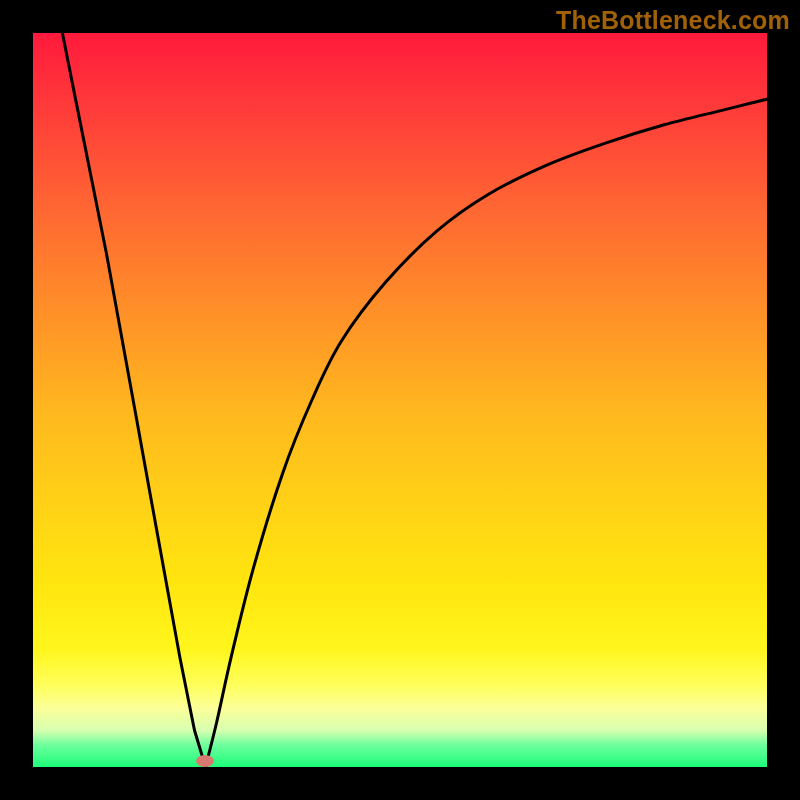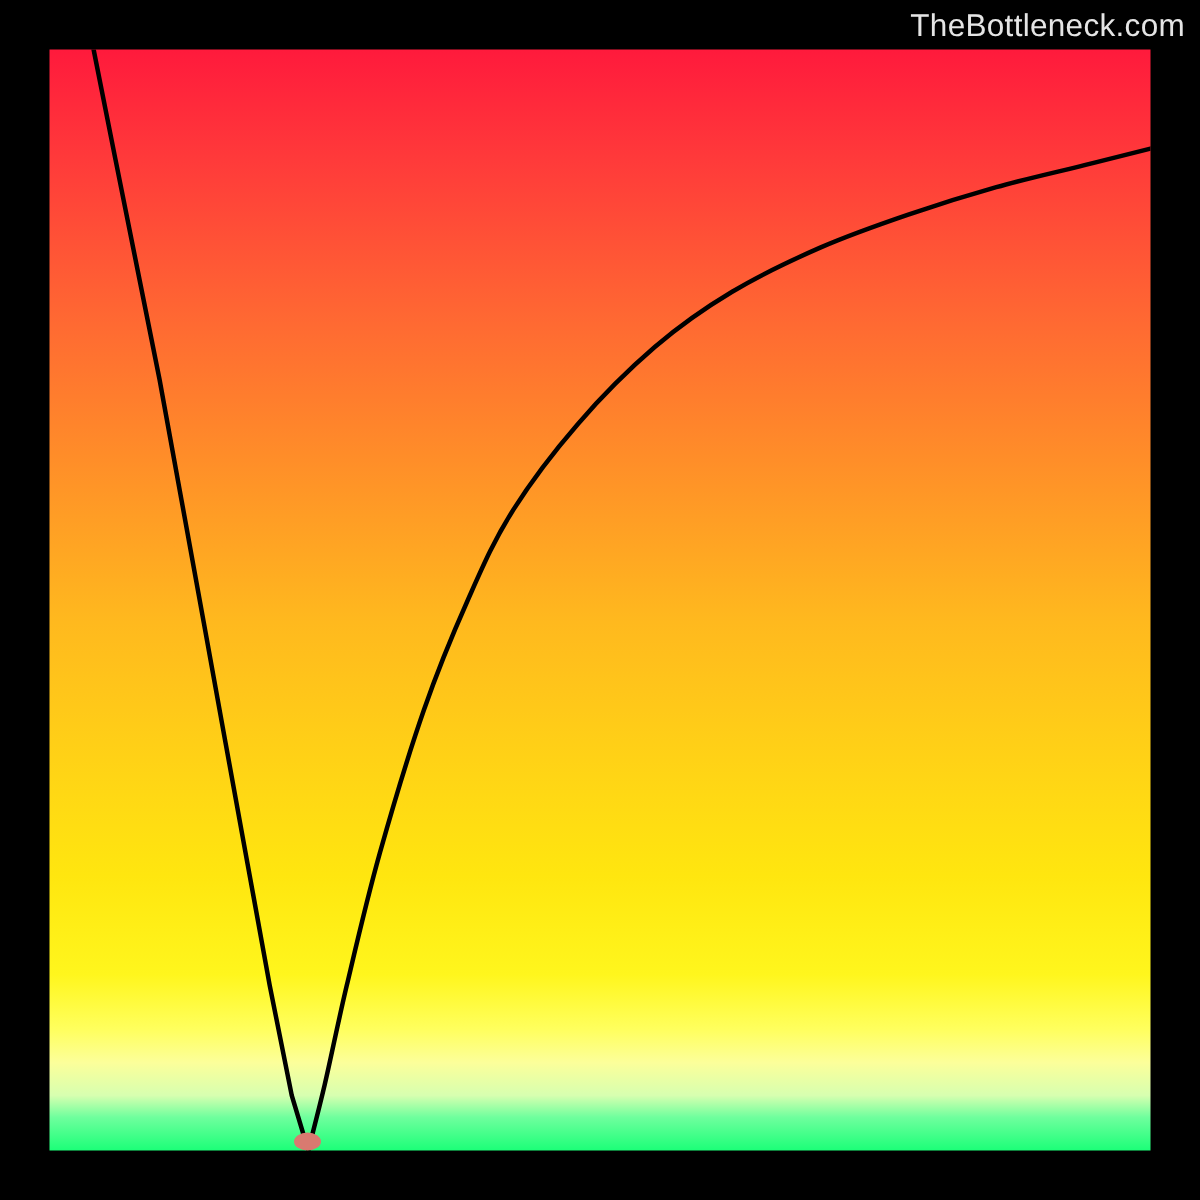--- a/index.html
+++ b/index.html
@@ -37,23 +37,23 @@
       #ffff5e 89%,
       #fcff9a 92%,
       #d7ffb0 95%,
       #6eff9d 97%,
       #1cff78 100%);
   }
   .watermark {
     position: absolute;
     top: 6px;
     right: 10px;
-    color: #e5e5e5;
-    font-size: 21px;
-    font-weight: 400;
+    color: #a16207;
+    font-size: 25px;
+    font-weight: 700;
     letter-spacing: 0.2px;
   }
   svg.curve {
     position: absolute;
     top: 0;
     left: 0;
     width: 734px;
     height: 734px;
   }
   .bump {

